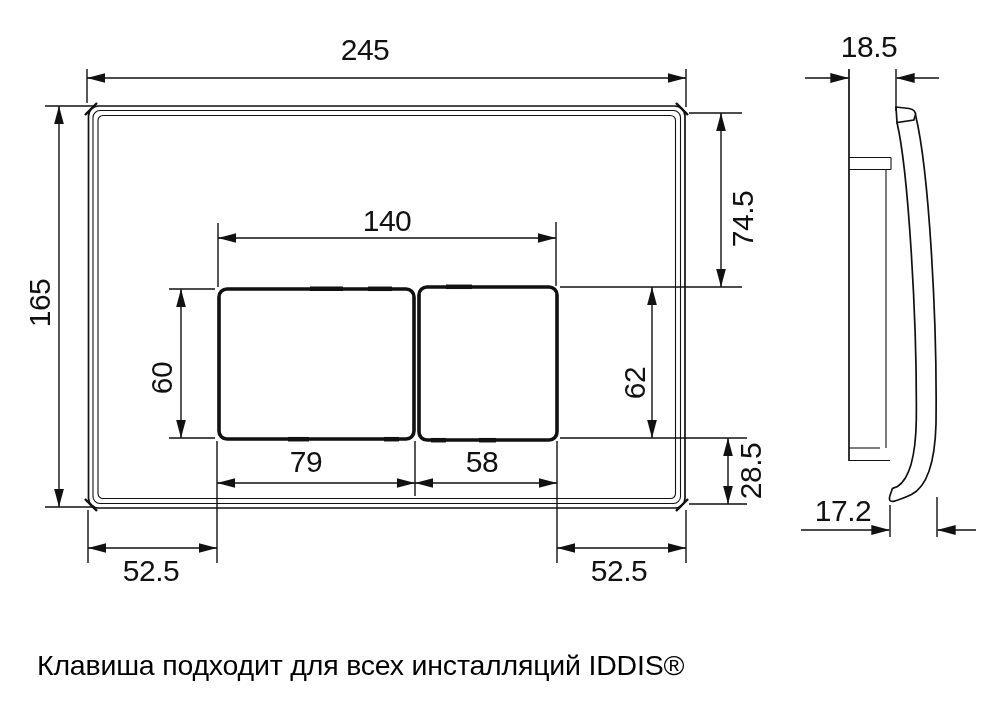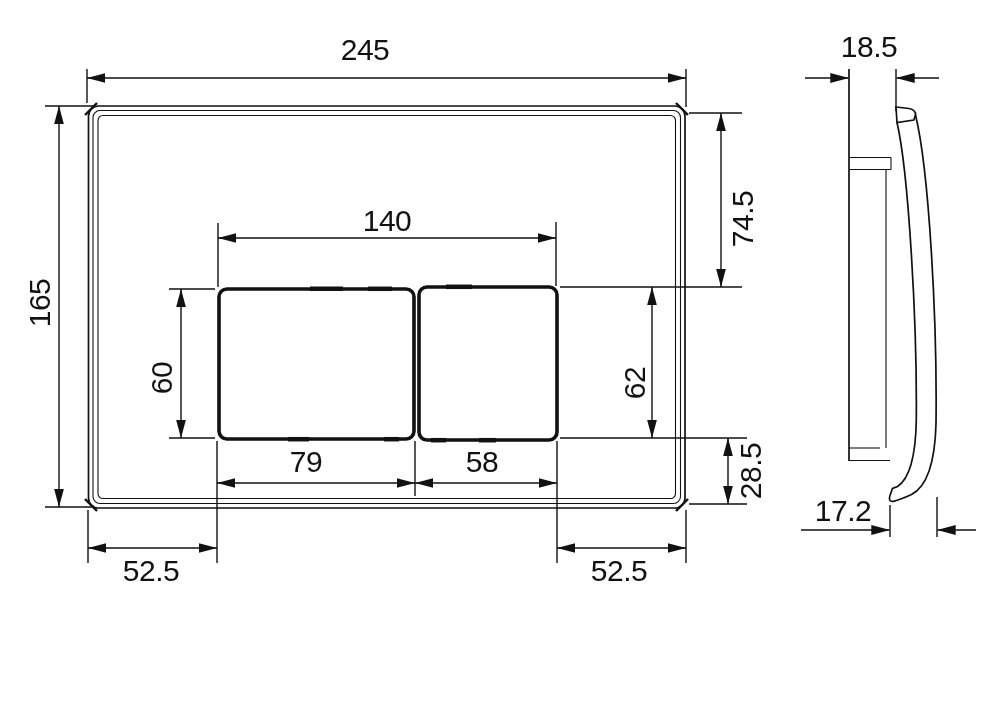--- a/index.html
+++ b/index.html
@@ -149,14 +149,15 @@
     <g>
       <line class="ln" x1="890" y1="505" x2="890" y2="537"></line>
       <line class="ln" x1="937" y1="497" x2="937" y2="537"></line>
       <line class="ln" x1="801" y1="530" x2="889.5" y2="530" marker-end="url(#ah)"></line>
       <line class="ln" x1="976" y1="530" x2="937.5" y2="530" marker-end="url(#ah)"></line>
       <text class="lbl" x="843" y="521">17.2</text>
     </g>
   </g>
 </svg>
 
+<div class="caption">Клавиша подходит для всех инсталляций IDDIS®</div>
 
 </div>
 
 </body></html>

